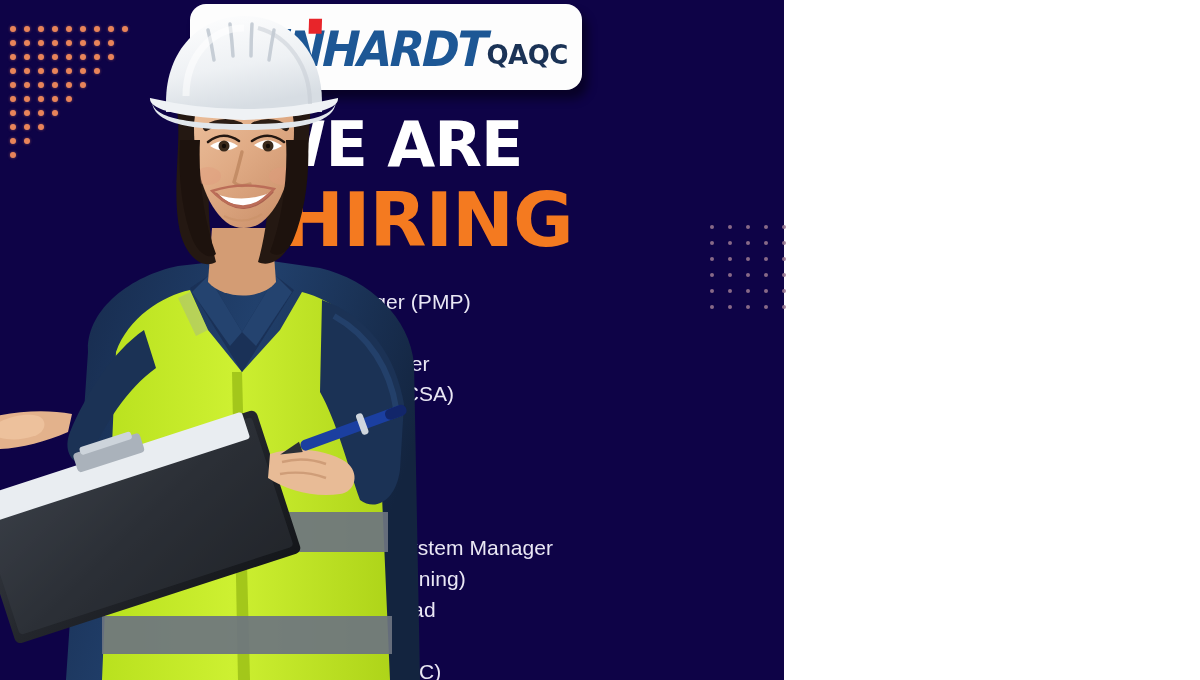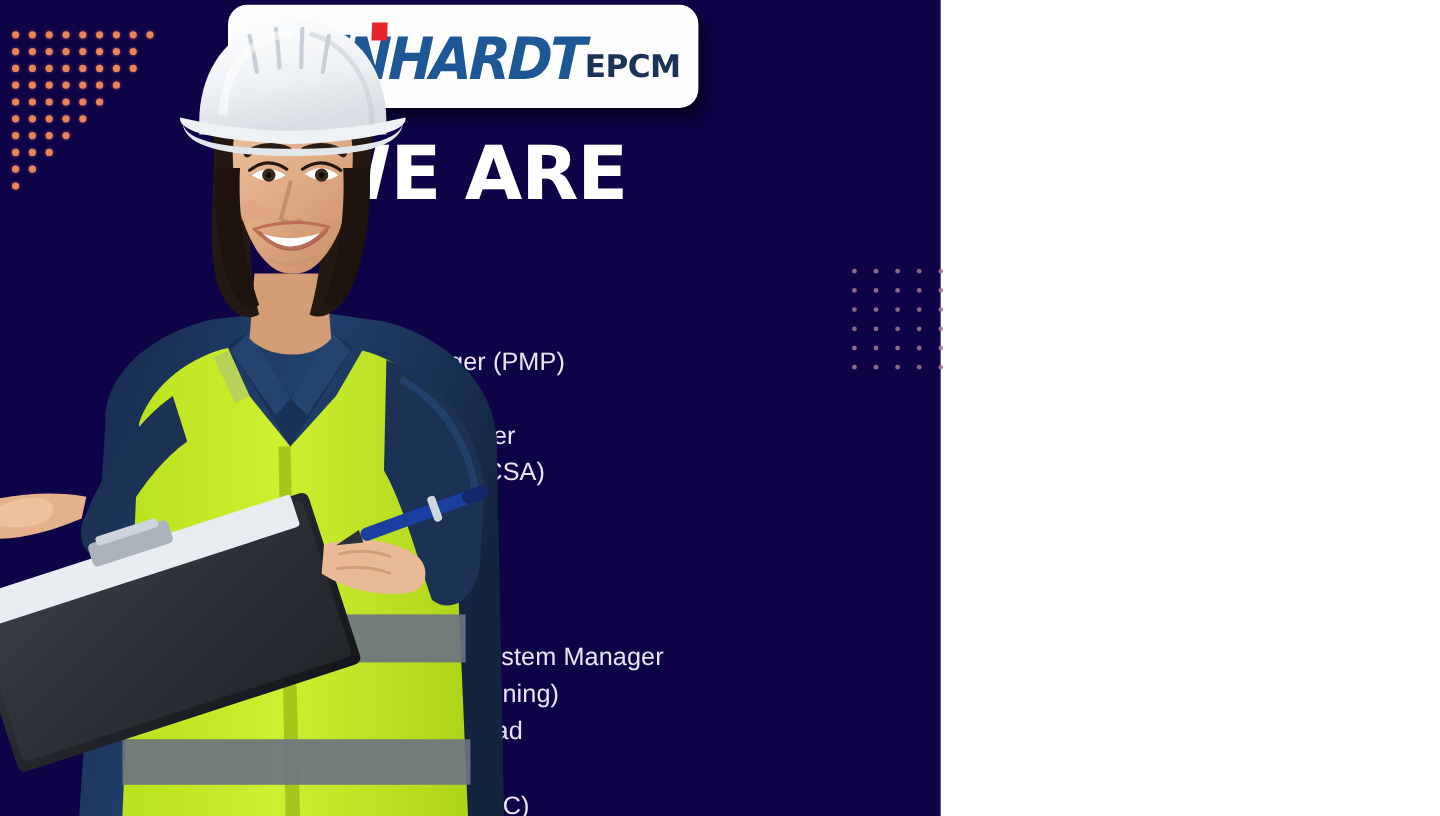--- a/index.html
+++ b/index.html
@@ -185,26 +185,27 @@
       <div class="dg-row"><span class="dg-dot" style="background: rgb(157, 123, 147);"></span><span class="dg-dot" style="background: rgb(157, 123, 147);"></span><span class="dg-dot" style="background: rgb(157, 123, 147);"></span><span class="dg-dot" style="background: rgb(157, 123, 147);"></span><span class="dg-dot" style="background: rgb(157, 123, 147);"></span></div>
       <div class="dg-row"><span class="dg-dot" style="background: rgb(157, 123, 147);"></span><span class="dg-dot" style="background: rgb(157, 123, 147);"></span><span class="dg-dot" style="background: rgb(157, 123, 147);"></span><span class="dg-dot" style="background: rgb(157, 123, 147);"></span><span class="dg-dot" style="background: rgb(157, 123, 147);"></span></div>
     </div>
 
   <div class="logo-badge">
     <div class="logo-wrap">
       <span class="logo-main">
         <span>MEiNHARDT</span>
         <span class="logo-dot"></span>
       </span>
-      <span class="logo-sub">EPCM</span>
+      <span class="logo-sub">QAQC</span>
     </div>
   </div>
 
   <div class="headline">
     <div class="line1">WE ARE</div>
+    <div class="line2">HIRING</div>
   </div>
 
   <ul class="jobs" id="jobs-list">
       <li><span class="bullet"></span><span>Senior Project Manager (PMP)</span></li>
       <li><span class="bullet"></span><span>Project Manager (PMP)</span></li>
       <li><span class="bullet"></span><span>Assistant Project Manager</span></li>
       <li><span class="bullet"></span><span>Construction Manager (CSA)</span></li>
       <li><span class="bullet"></span><span>QAQC Manager</span></li>
       <li><span class="bullet"></span><span>MEP Manager</span></li>
       <li><span class="bullet"></span><span>BIM Manager</span></li>

